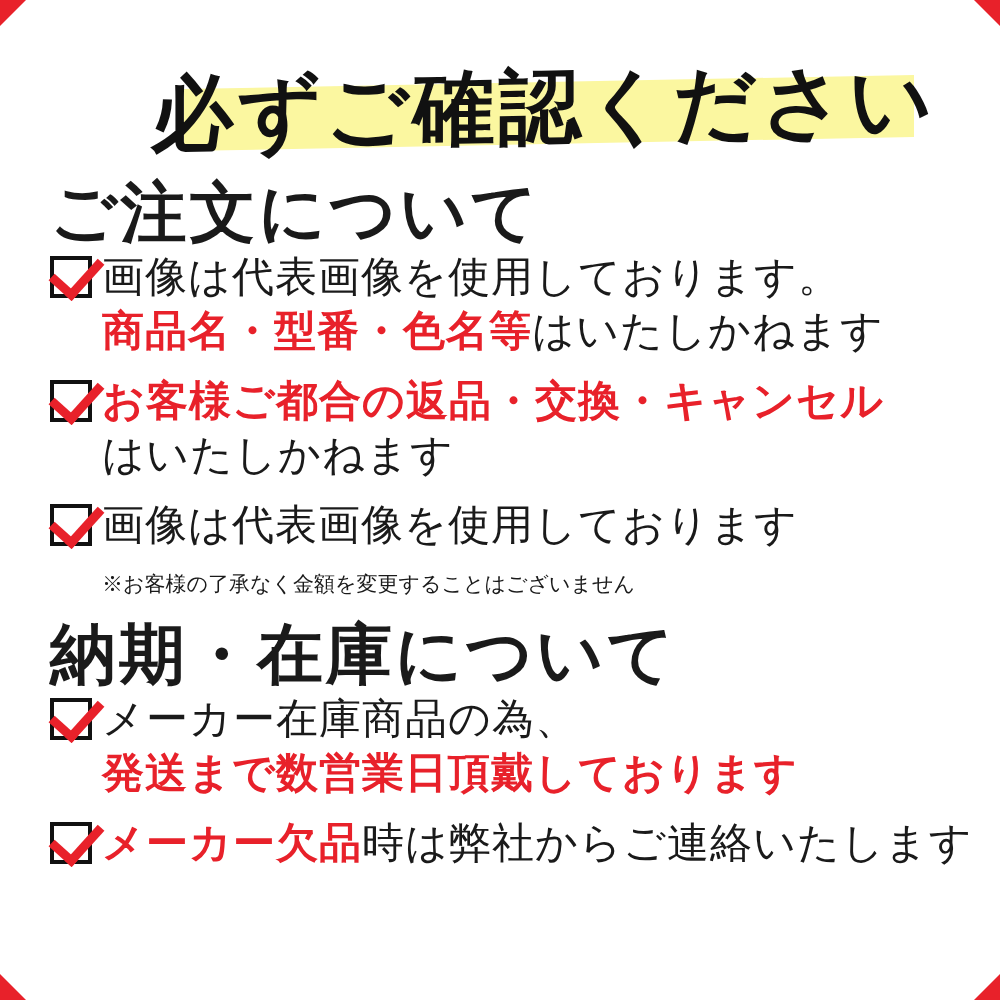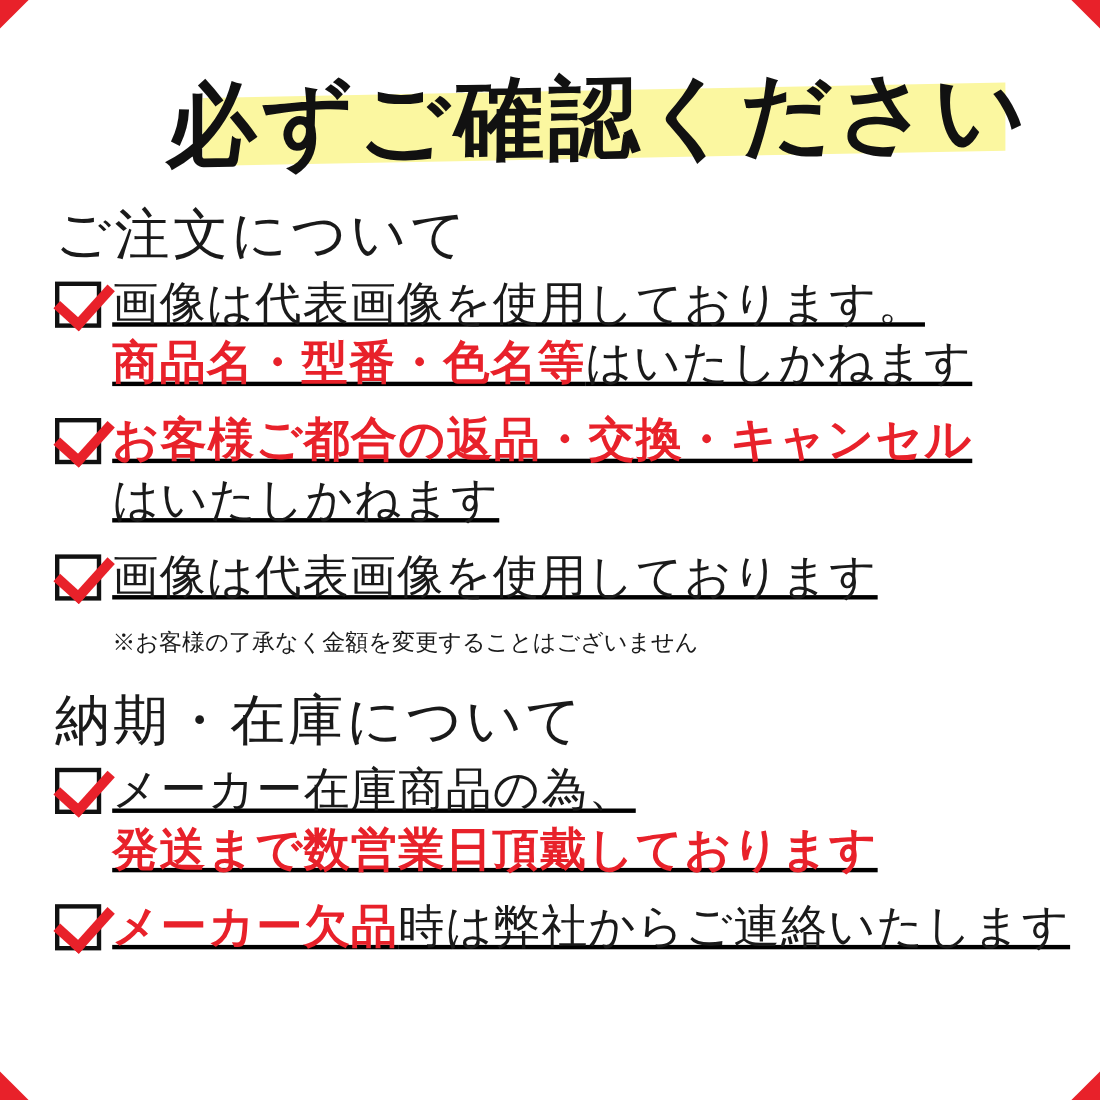--- a/index.html
+++ b/index.html
@@ -78,37 +78,36 @@
     font-size: 82px;
     line-height: 96px;
     letter-spacing: 4px;
     color: #111111;
     transform: skewY(-1.1deg);
     white-space: nowrap;
   }
 
   
   .section-heading {
-    font-weight: normal;
-    font-size: 50px;
+    font-weight: bold;
+    font-size: 66px;
     line-height: 62px;
     letter-spacing: 3px;
     color: #1a1a1a;
     margin: 18px 0 6px 6px;
   }
   .section-heading.second {
     margin-top: 18px;
   }
 
   
   .item {
     display: flex;
     align-items: flex-start;
     margin: 0 0 16px 6px;
-    text-decoration: underline;
   }
   .checkbox {
     flex: 0 0 auto;
     width: 42px;
     height: 42px;
     border: 4px solid #111111;
     position: relative;
     margin: 6px 10px 0 0;
     box-sizing: border-box;
   }

